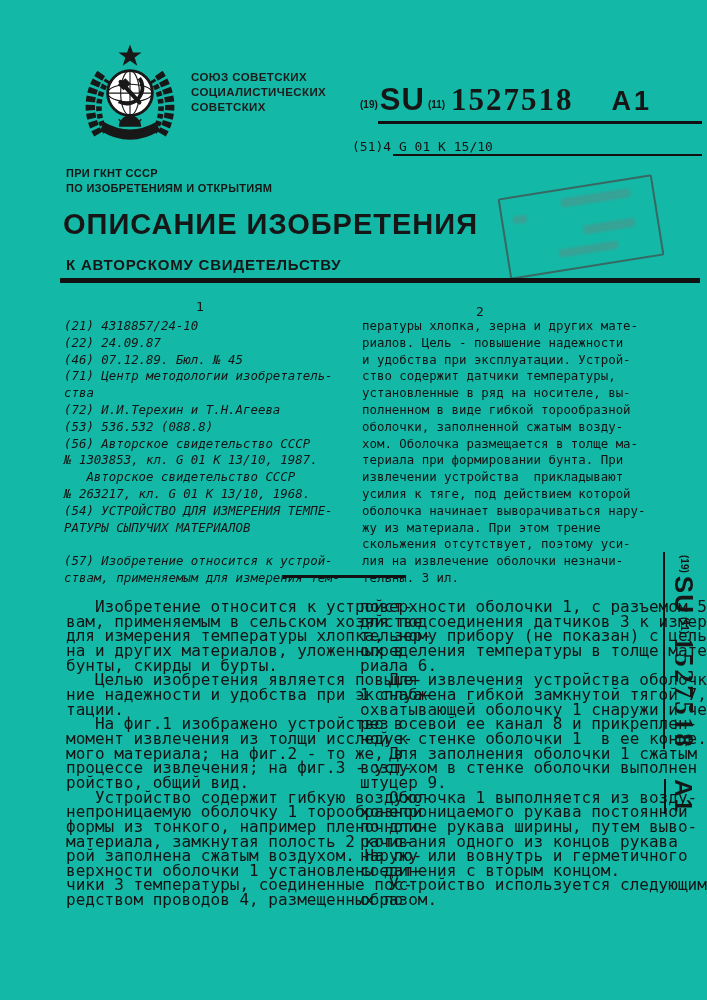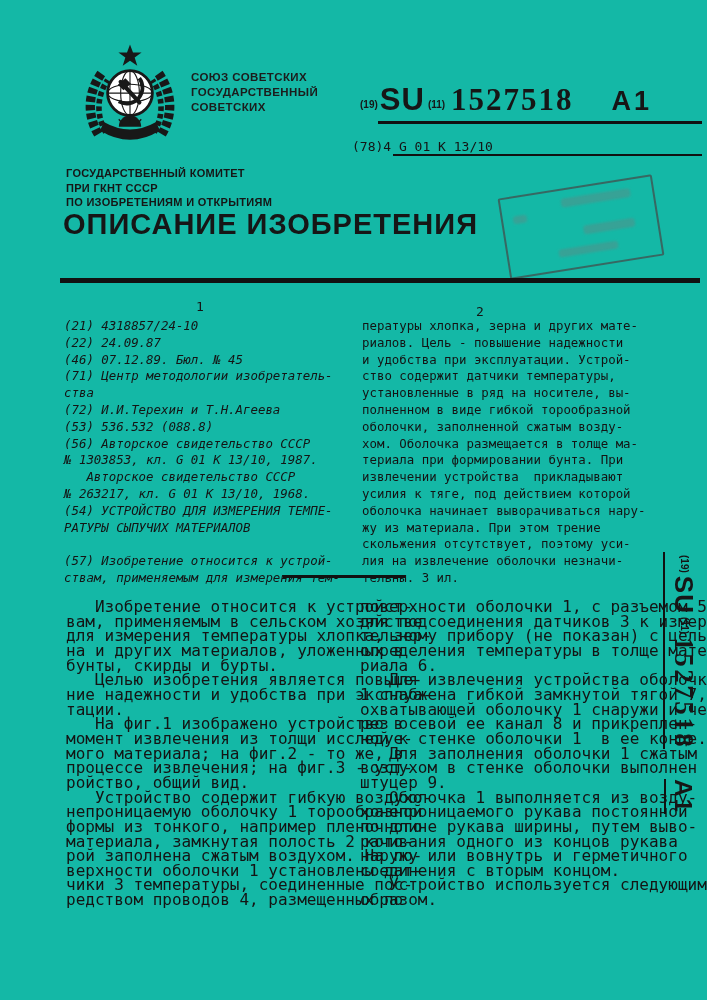--- a/index.html
+++ b/index.html
@@ -59,50 +59,50 @@
       <path d="M47 43 l8 -7 6 6 -8 7 z" fill="#181818"></path>
       <path d="M70 36 a17 17 0 0 1 -22 25" fill="none" stroke="#181818" stroke-width="4"></path>
       <path d="M48 88 a12 12 0 0 1 24 0 z" fill="#181818"></path>
       <path d="M60 84 v-6 M52 85l-4-5 M68 85l4-5" stroke="#181818" stroke-width="1.5"></path>
       <path d="M28 92 Q60 112 92 92 l-4 -9 Q60 99 32 83 z" fill="#181818"></path>
     </svg>
   </div>
 
   <div class="abs country">
     <div>СОЮЗ СОВЕТСКИХ</div>
-    <div>ГОСУДАРСТВЕННЫЙ</div>
+    <div>СОЦИАЛИСТИЧЕСКИХ</div>
     <div>СОВЕТСКИХ</div>
   </div>
 
   <div class="abs hnum">
     <span class="smallcode">(19)</span>
     <span class="su-big">SU</span>
     <span class="smallcode">(11)</span>
     <span class="docnum">1527518</span>
     <span class="kind">A1</span>
   </div>
   <div class="rule" style="left:378px;top:121px;width:324px;height:3px;"></div>
 
-  <div class="abs ipc mono">(78)4 G 01 K 13/10</div>
+  <div class="abs ipc mono">(51)4 G 01 K 15/10</div>
   <div class="rule" style="left:393px;top:154px;width:309px;height:2px;"></div>
 
   <div class="abs committee">
-    <div>ГОСУДАРСТВЕННЫЙ КОМИТЕТ</div>
     <div>ПРИ ГКНТ СССР</div>
     <div>ПО ИЗОБРЕТЕНИЯМ И ОТКРЫТИЯМ</div>
   </div>
 
   <div class="abs stamp">
     <div class="smudge" style="left:10px;top:18px;width:14px;height:8px;"></div>
     <div class="smudge" style="left:60px;top:8px;width:70px;height:9px;"></div>
     <div class="smudge" style="left:78px;top:38px;width:52px;height:9px;"></div>
     <div class="smudge" style="left:50px;top:58px;width:60px;height:8px;"></div>
   </div>
 
   <div class="abs title">ОПИСАНИЕ ИЗОБРЕТЕНИЯ</div>
+  <div class="abs subtitle">К АВТОРСКОМУ СВИДЕТЕЛЬСТВУ</div>
 
   <div class="rule" style="left:60px;top:278px;width:640px;height:4.5px;"></div>
 
   <div class="abs mono pageno" style="left:196px;top:299px;">1</div>
   <div class="abs mono pageno" style="left:476px;top:304px;">2</div>
 
   <div class="abs mono col lines" style="left:64px;top:318px;width:300px;font-style:italic;">(21) 4318857/24-10
 (22) 24.09.87
 (46) 07.12.89. Бюл. № 45
 (71) Центр методологии изобретатель-

